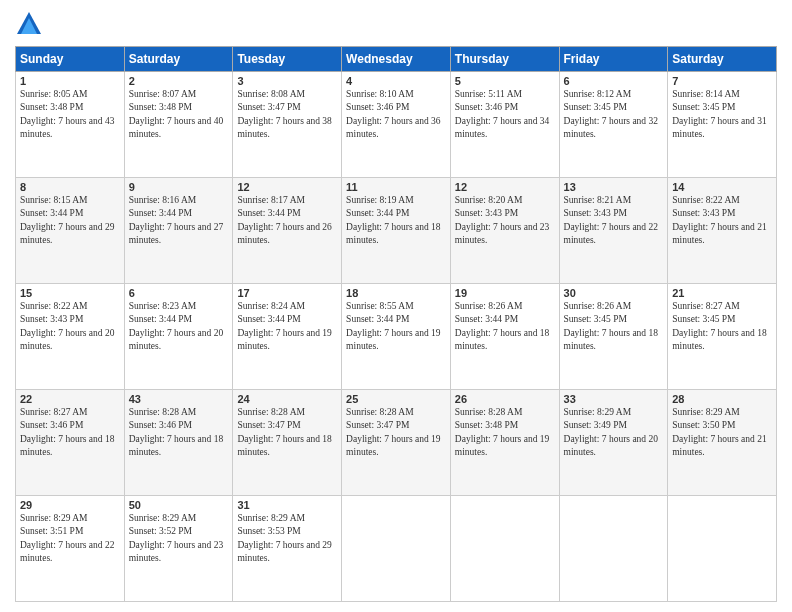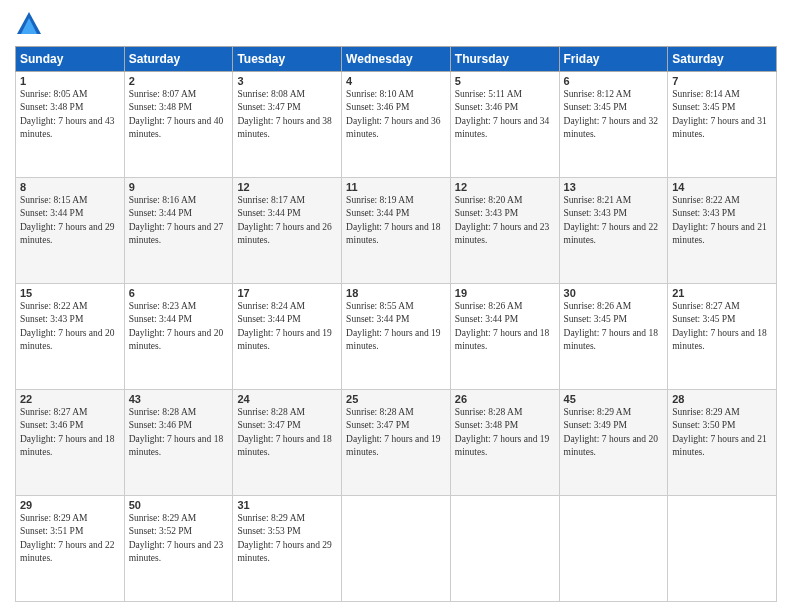--- a/index.html
+++ b/index.html
@@ -239,21 +239,21 @@
           </td>
           <td>
             <span class="day-num">25</span>
             <div class="day-info"><span>Sunrise: 8:28 AM</span><br><span>Sunset: 3:47 PM</span><br><span>Daylight: 7 hours and 19 minutes.</span></div>
           </td>
           <td>
             <span class="day-num">26</span>
             <div class="day-info"><span>Sunrise: 8:28 AM</span><br><span>Sunset: 3:48 PM</span><br><span>Daylight: 7 hours and 19 minutes.</span></div>
           </td>
           <td>
-            <span class="day-num">45</span>
+            <span class="day-num">33</span>
             <div class="day-info"><span>Sunrise: 8:29 AM</span><br><span>Sunset: 3:49 PM</span><br><span>Daylight: 7 hours and 20 minutes.</span></div>
           </td>
           <td>
             <span class="day-num">28</span>
             <div class="day-info"><span>Sunrise: 8:29 AM</span><br><span>Sunset: 3:50 PM</span><br><span>Daylight: 7 hours and 21 minutes.</span></div>
           </td>
         </tr>
         <tr>
           <td>
             <span class="day-num">29</span>

